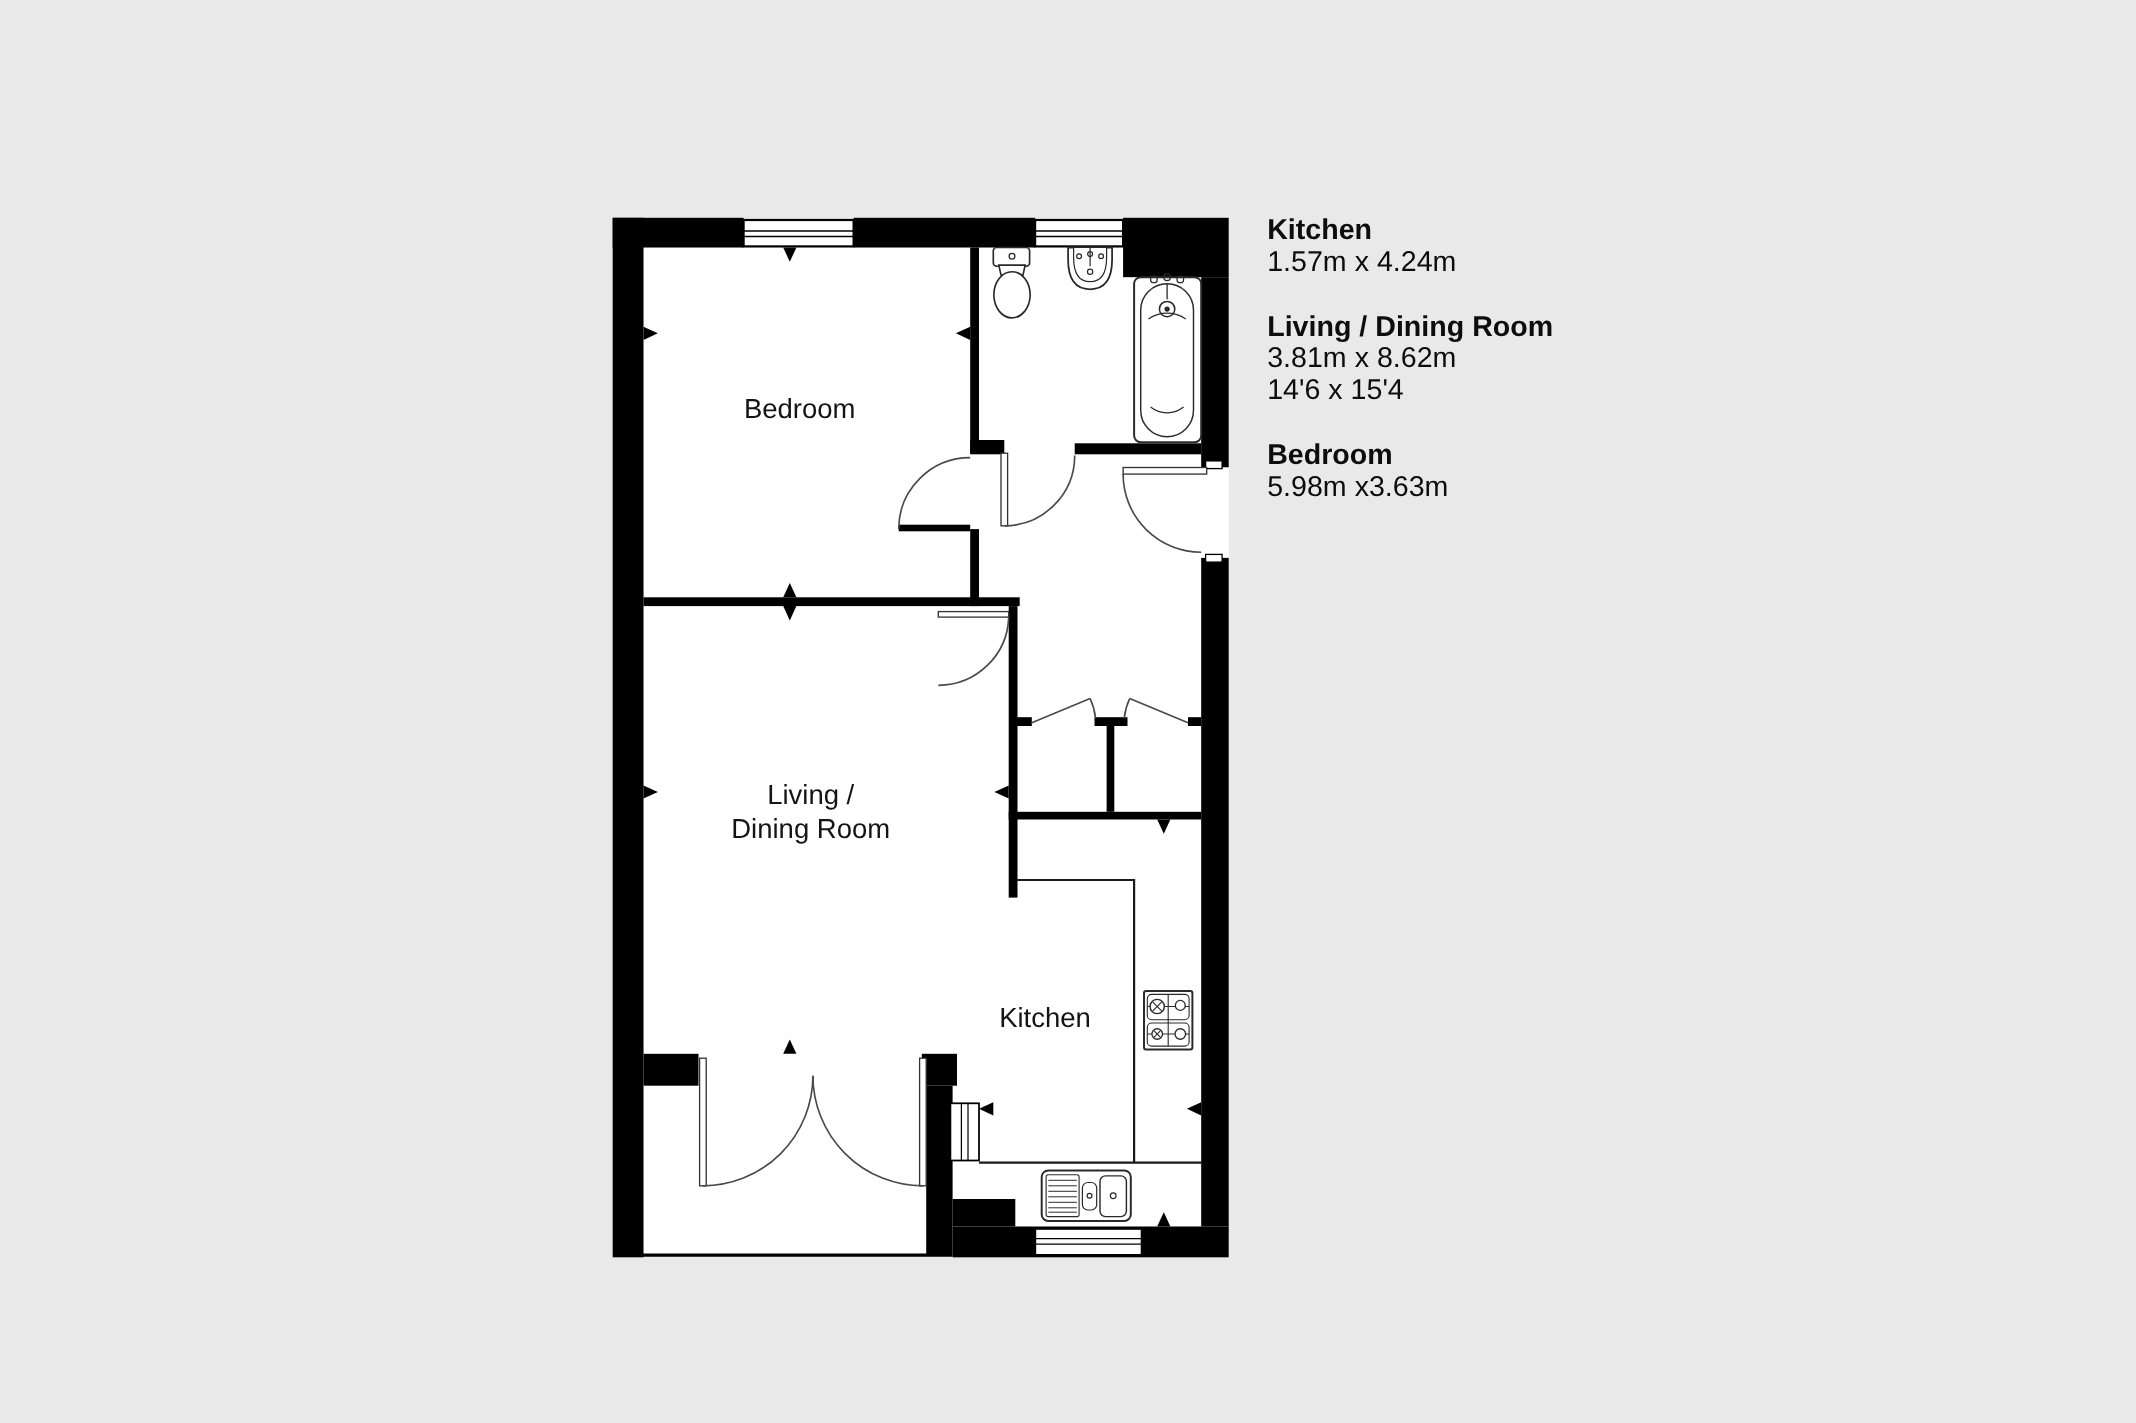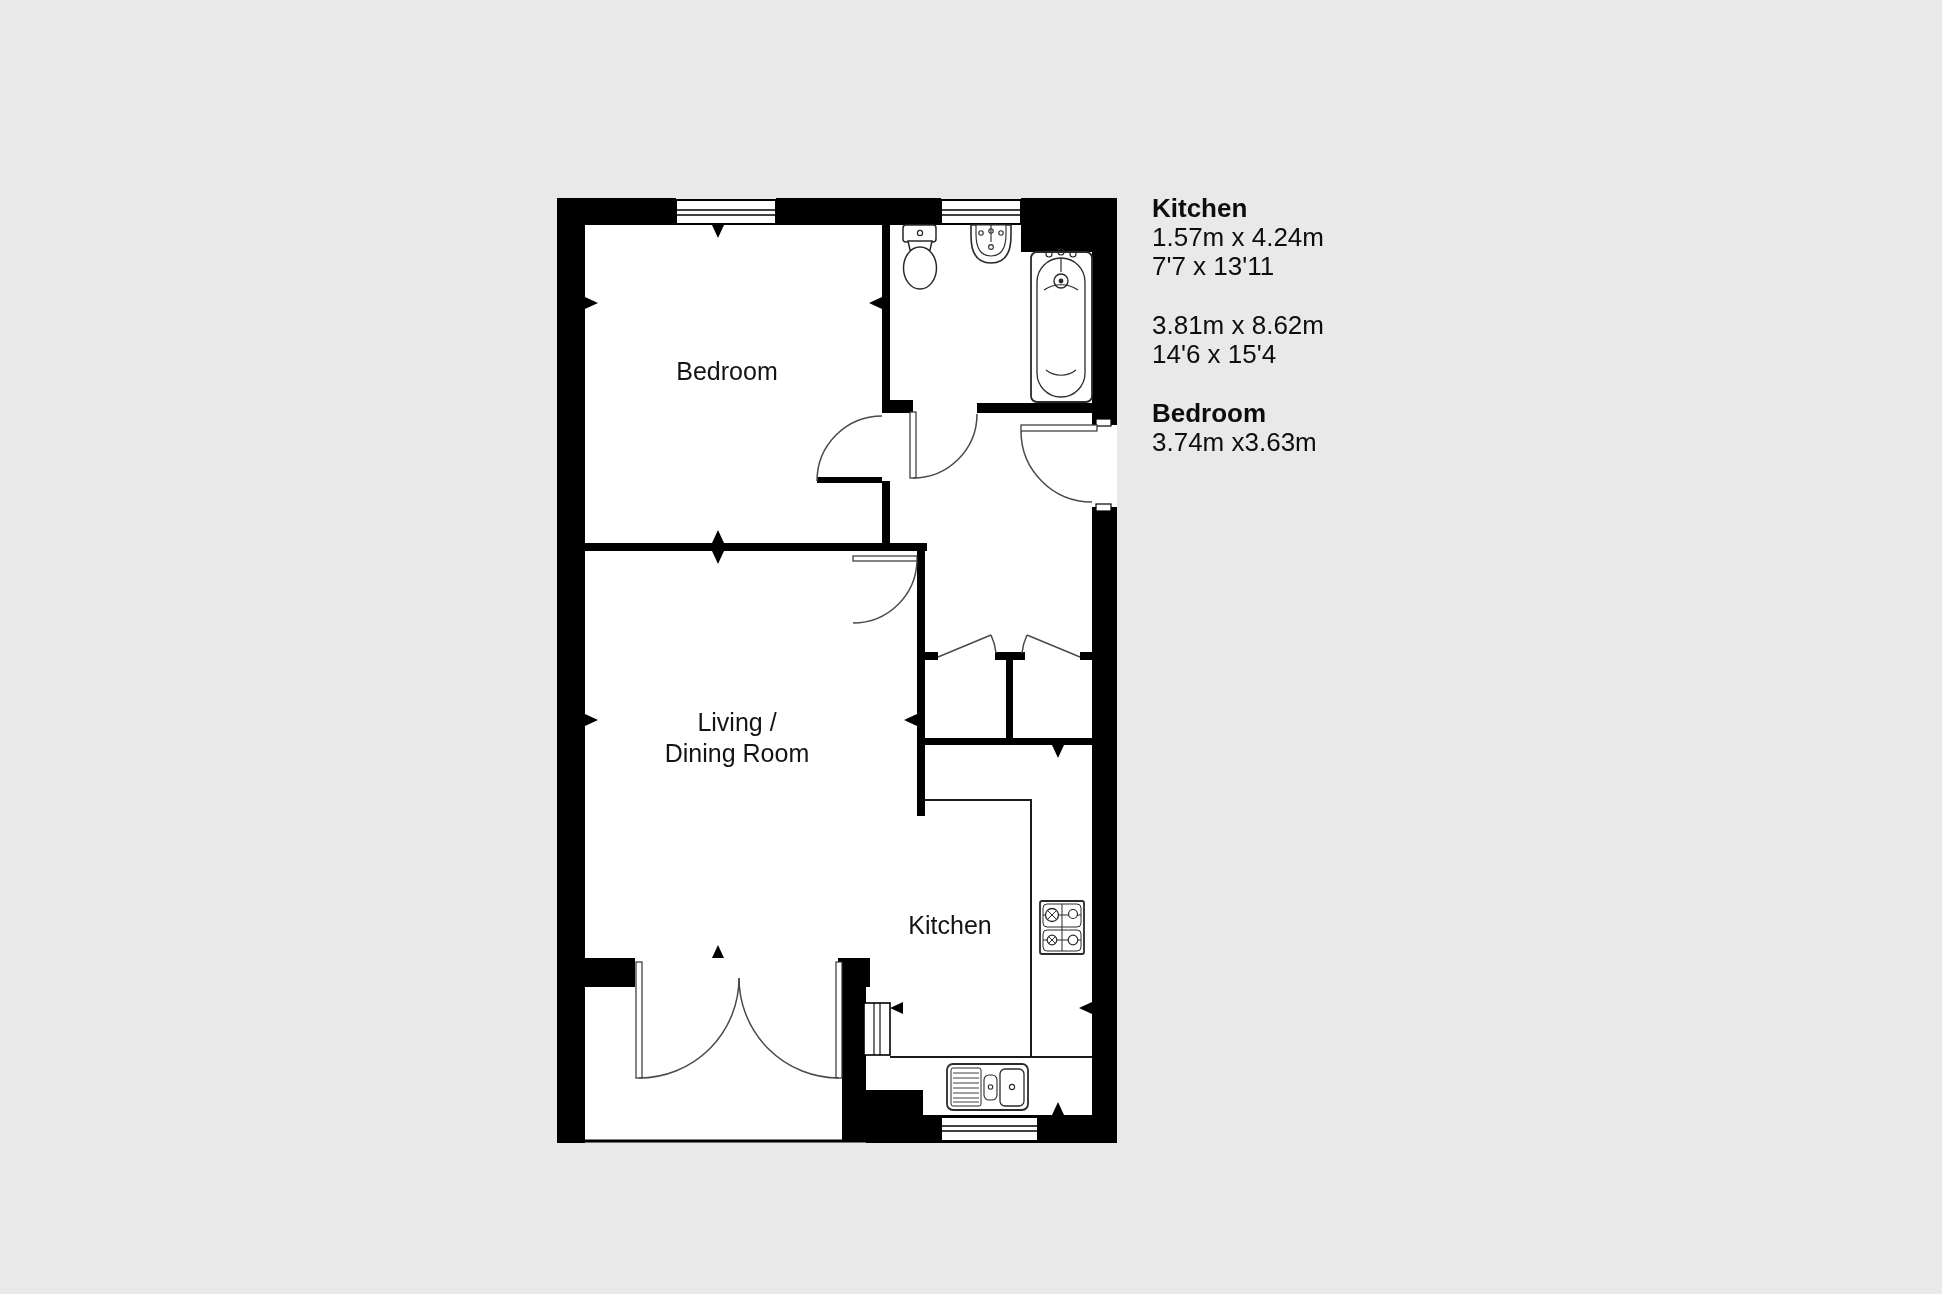--- a/index.html
+++ b/index.html
@@ -207,25 +207,25 @@
       <text x="737" y="731" class="room-label">Living /</text>
       <text x="737" y="762" class="room-label">Dining Room</text>
       <text x="950" y="934" class="room-label">Kitchen</text>
     </g>
   </svg>
 
   <div class="legend">
     <div class="legend-group">
       <div class="legend-name">Kitchen</div>
       <div class="legend-metric">1.57m x 4.24m</div>
-      <div class="legend-imperial">7'7 x 13'11</div>
     </div>
     <div class="legend-group">
+      <div class="legend-name">Living / Dining Room</div>
       <div class="legend-metric">3.81m x 8.62m</div>
       <div class="legend-imperial">14'6 x 15'4</div>
     </div>
     <div class="legend-group">
       <div class="legend-name">Bedroom</div>
-      <div class="legend-metric">3.74m x3.63m</div>
+      <div class="legend-metric">5.98m x3.63m</div>
     </div>
   </div>
 
 </div>
 
 </body></html>

